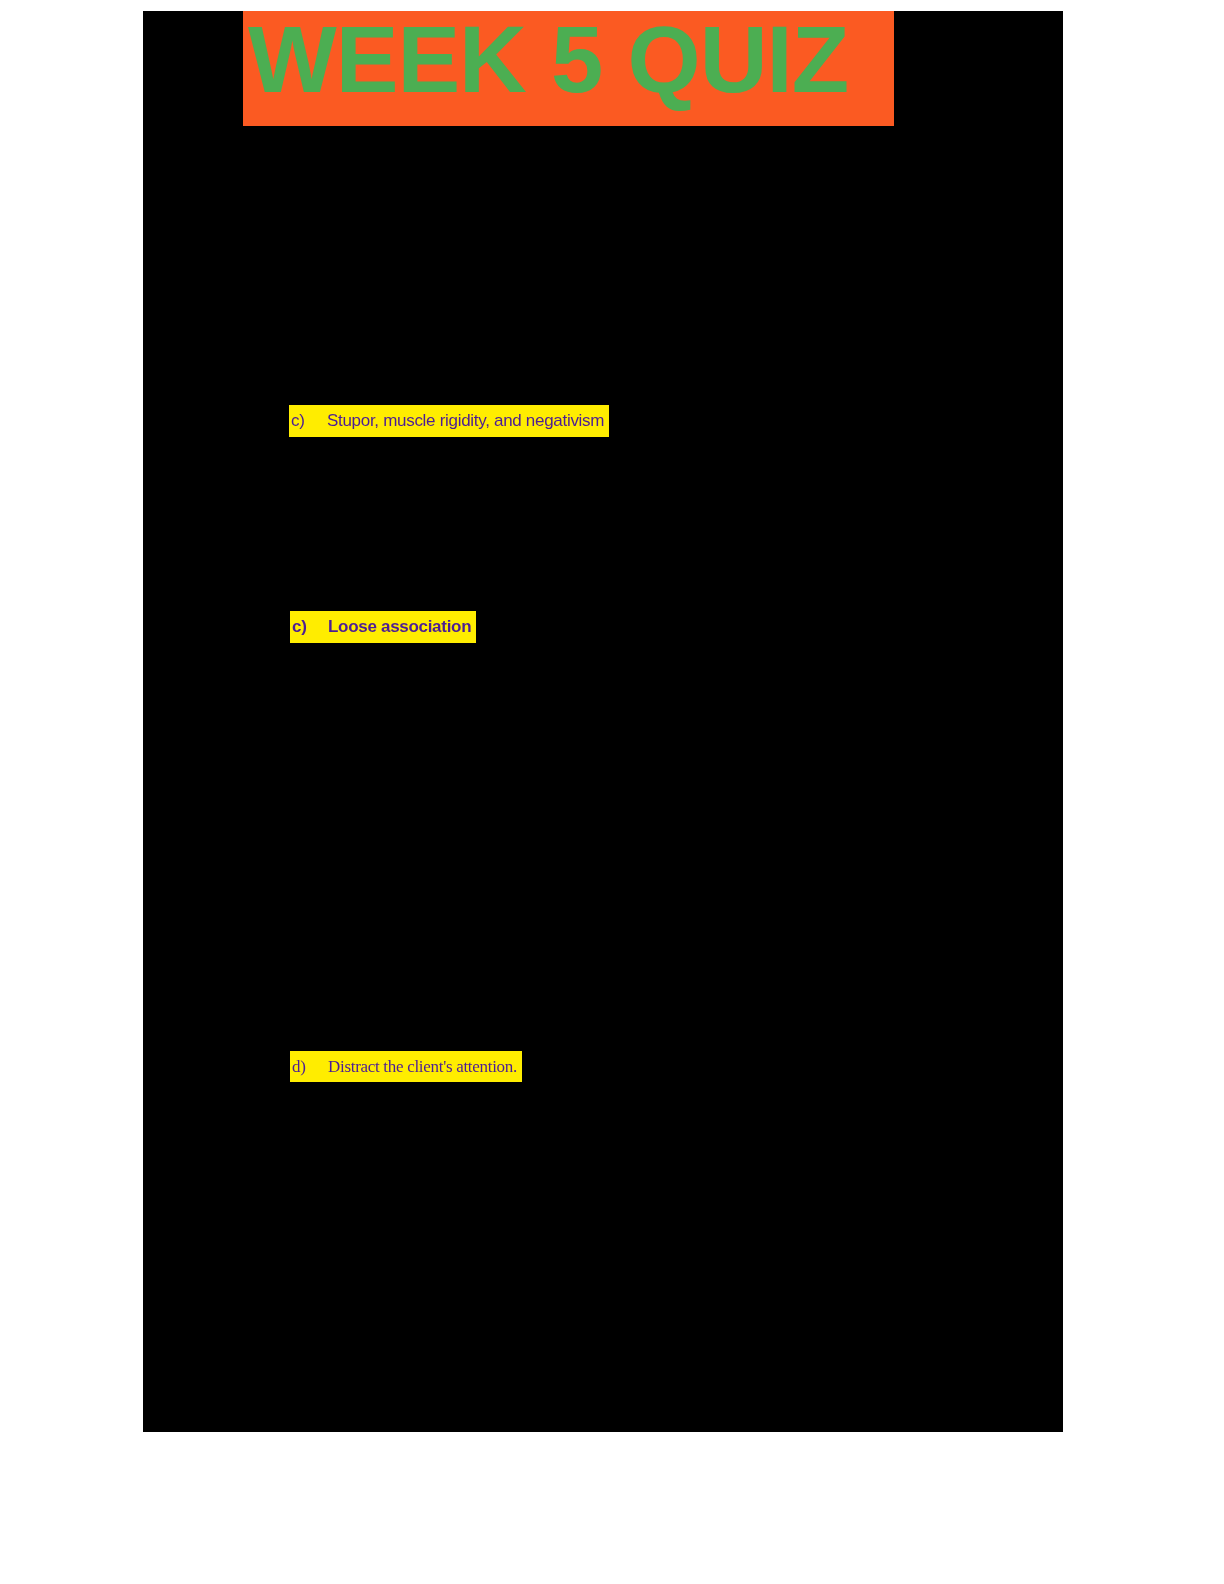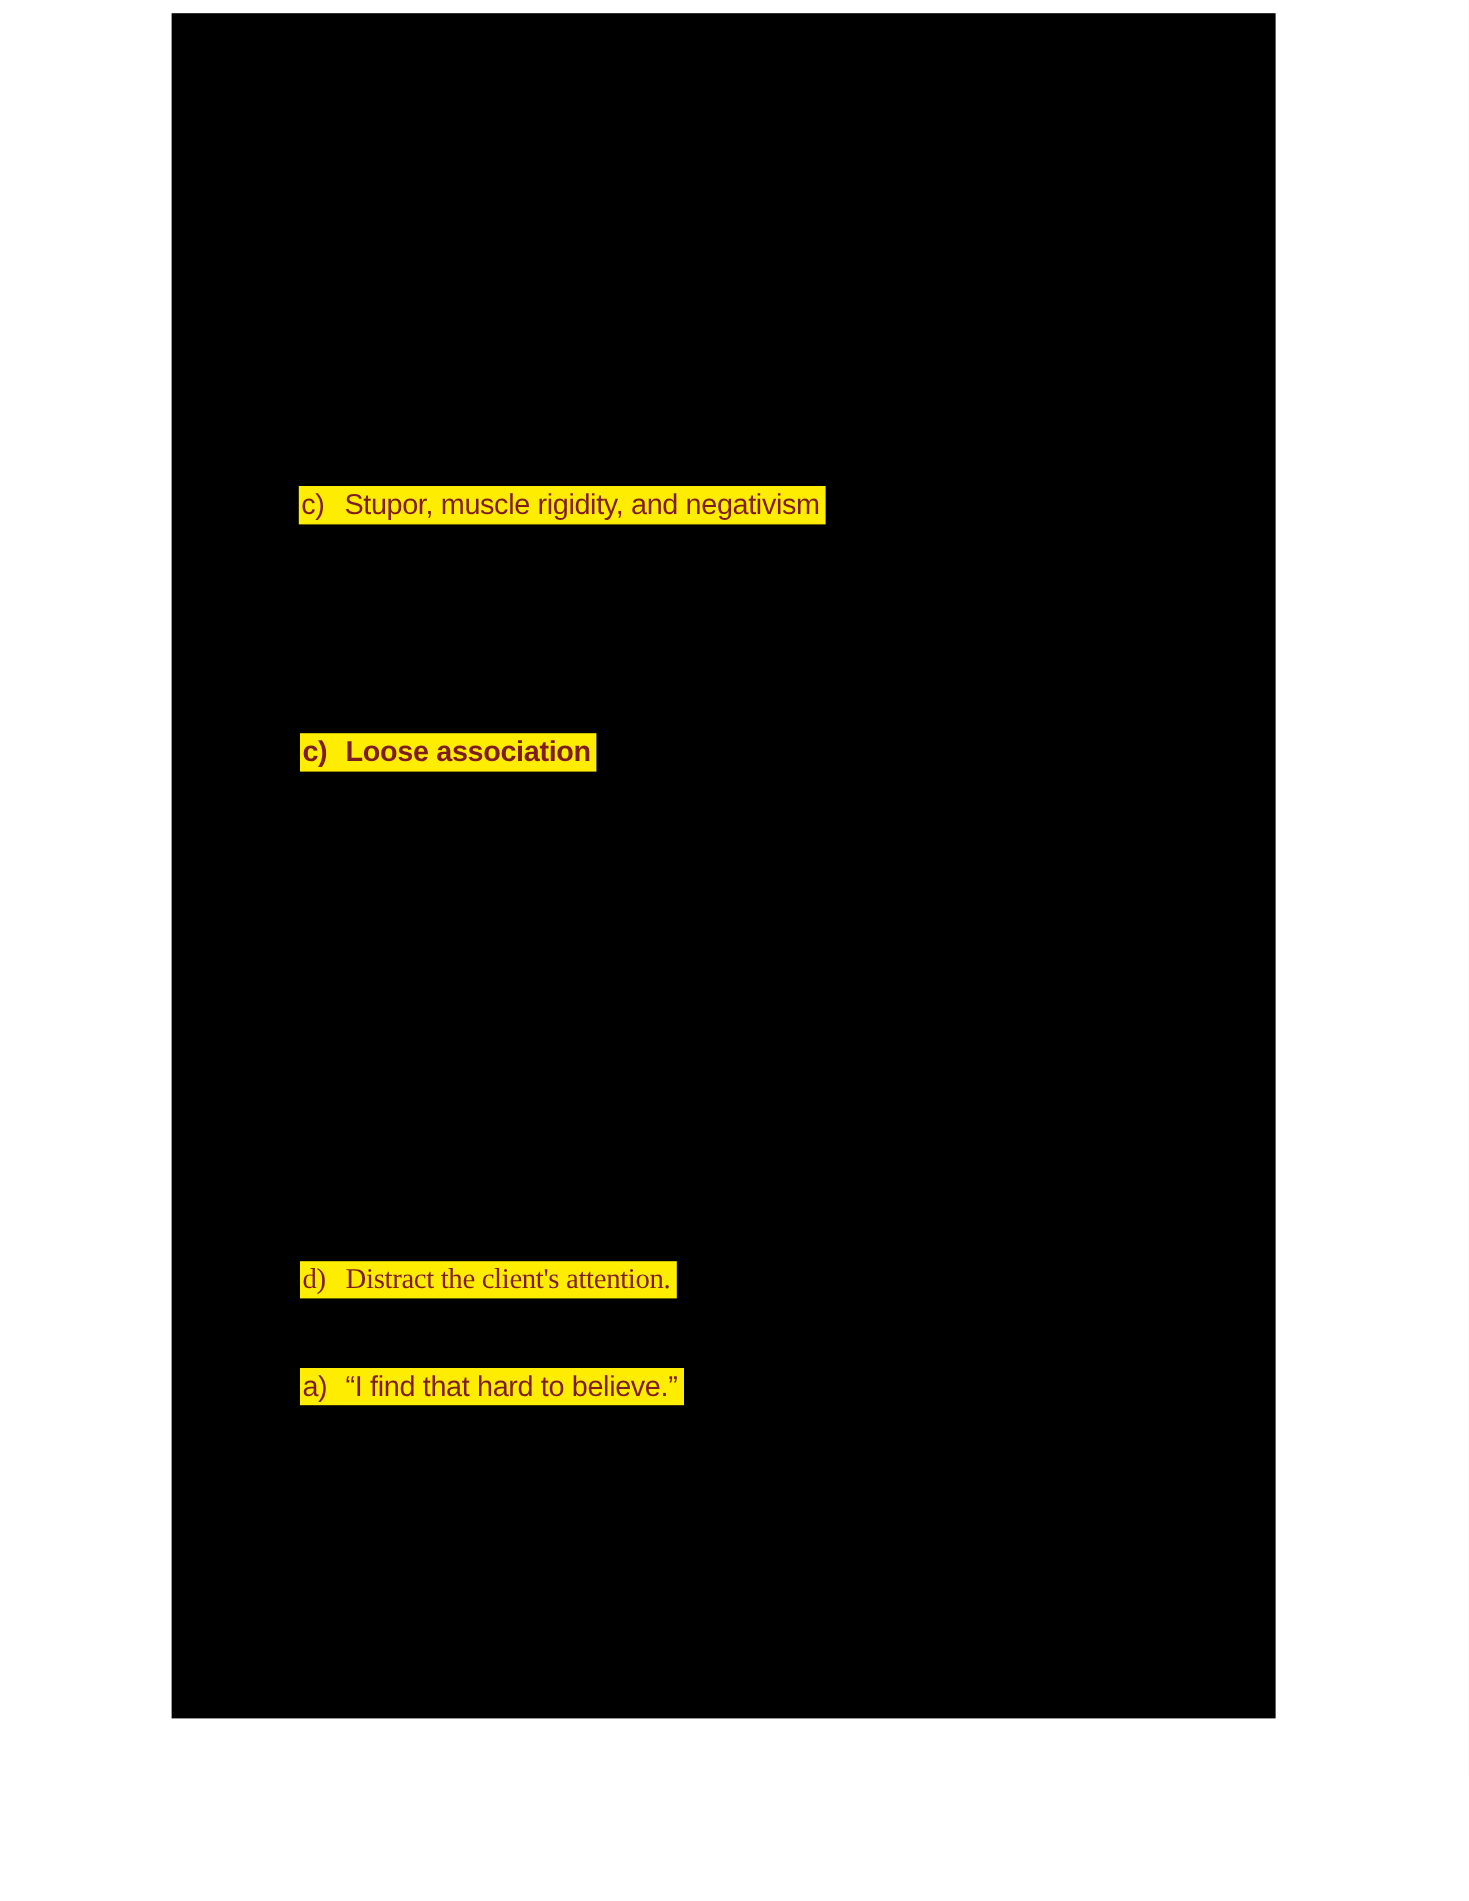--- a/index.html
+++ b/index.html
@@ -40,54 +40,55 @@
     line-height: 98px;
     letter-spacing: -1px;
     color: #4cae52;
     white-space: nowrap;
   }
   .hl {
     position: absolute;
     background: #ffed00;
     height: 32px;
     line-height: 32px;
-    font-size: 24px;
+    font-size: 17px;
     letter-spacing: -0.3px;
-    color: #7f1d1d;
+    color: #4c1d95;
     white-space: nowrap;
     padding: 0 5px 0 2px;
+    margin-left: 40px;
   }
   .hl .marker {
     display: inline-block;
     width: 36px;
   }
   .hl-1 { left: 106px; top: 394px; }
   .hl-2 { left: 107px; top: 600px; font-weight: bold; }
   .hl-3 { left: 107px; top: 748px; }
   .hl-4 { left: 107px; top: 1040px; height: 31px; line-height: 31px; font-family: Liberation Serif, serif; }
   .hl-5 { left: 107px; top: 1129px; height: 31px; line-height: 31px; }
 </style>
 </head>
 <body>
 
 <div class="canvas">
   <div class="page">
 
+    <div class="banner">
+      <span class="banner-title">WEEK 5 QUIZ</span>
+    </div>
 
     <div class="hl hl-1">
       <span class="marker">c)</span><span>Stupor, muscle rigidity, and negativism</span>
     </div>
 
     <div class="hl hl-2">
       <span class="marker">c)</span><span>Loose association</span>
     </div>
 
 
     <div class="hl hl-4">
       <span class="marker">d)</span><span>Distract the client's attention.</span>
     </div>
 
-    <div class="hl hl-5">
-      <span class="marker">a)</span><span>“I find that hard to believe.”</span>
-    </div>
 
   </div>
 </div>
 
 </body></html>

